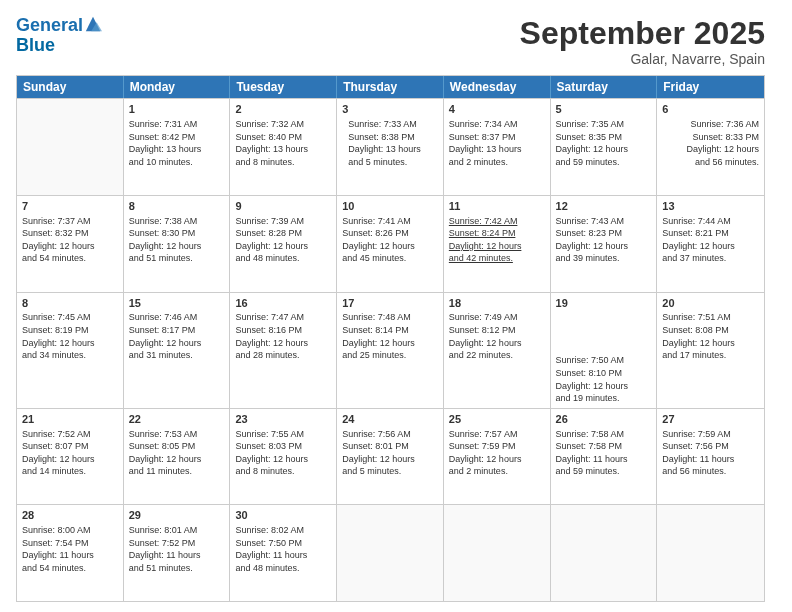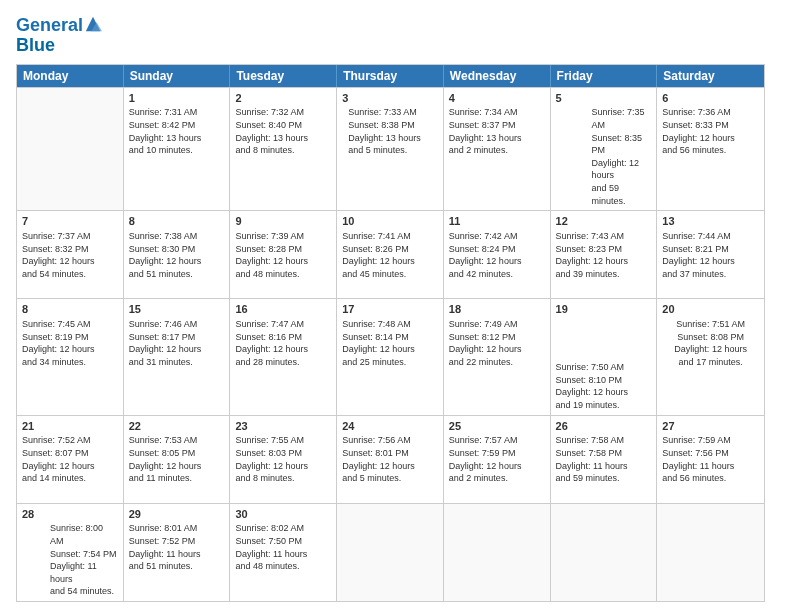--- a/index.html
+++ b/index.html
@@ -118,31 +118,35 @@
         <div style="display:flex;align-items:center;">
           <span class="logo-text"><span>General</span></span>
           <svg class="logo-icon" viewBox="0 0 20 20">
             <polygon points="2,18 10,2 18,18" fill="#2e75b6"></polygon>
             <polygon points="8,18 14,8 20,18" fill="#5599cc" opacity="0.7"></polygon>
           </svg>
         </div>
         <div class="logo-text"><span style="color:#0369a1;">Blue</span></div>
       </div>
     </div>
+    <div class="title-area">
+      <div class="month-title">September 2025</div>
+      <div class="subtitle">Galar, Navarre, Spain</div>
+    </div>
   </div>
 
   <div class="calendar">
     <div class="cal-header">
+      <div class="cal-header-cell">Sunday</div>
       <div class="cal-header-cell">Monday</div>
-      <div class="cal-header-cell">Sunday</div>
       <div class="cal-header-cell">Tuesday</div>
       <div class="cal-header-cell">Thursday</div>
       <div class="cal-header-cell">Wednesday</div>
+      <div class="cal-header-cell">Saturday</div>
       <div class="cal-header-cell">Friday</div>
-      <div class="cal-header-cell">Saturday</div>
     </div>
     <div class="cal-body" id="cal-body">
     <div class="cal-row">
           <div class="cal-cell empty"></div>
           <div class="cal-cell">
             <div class="day-number">1</div>
             <div class="cell-info" style="white-space: pre-line;">Sunrise: 7:31 AM
 Sunset: 8:42 PM
 Daylight: 13 hours
 and 10 minutes.</div>
@@ -163,28 +167,28 @@
           </div>
           <div class="cal-cell">
             <div class="day-number">4</div>
             <div class="cell-info" style="white-space: pre-line;">Sunrise: 7:34 AM
 Sunset: 8:37 PM
 Daylight: 13 hours
 and 2 minutes.</div>
           </div>
           <div class="cal-cell">
             <div class="day-number">5</div>
-            <div class="cell-info" style="white-space: pre-line; margin-left: 36px;">Sunrise: 7:35 AM
+            <div class="cell-info" style="white-space: pre-line;">Sunrise: 7:35 AM
 Sunset: 8:35 PM
 Daylight: 12 hours
 and 59 minutes.</div>
           </div>
           <div class="cal-cell">
             <div class="day-number">6</div>
-            <div class="cell-info" style="white-space: pre-line;">Sunrise: 7:36 AM
+            <div class="cell-info" style="white-space: pre-line; text-align: right;">Sunrise: 7:36 AM
 Sunset: 8:33 PM
 Daylight: 12 hours
 and 56 minutes.</div>
           </div>
         </div>
         <div class="cal-row">
           <div class="cal-cell">
             <div class="day-number">7</div>
             <div class="cell-info" style="white-space: pre-line;">Sunrise: 7:37 AM
 Sunset: 8:32 PM
@@ -207,21 +211,21 @@
           </div>
           <div class="cal-cell">
             <div class="day-number">10</div>
             <div class="cell-info" style="white-space: pre-line;">Sunrise: 7:41 AM
 Sunset: 8:26 PM
 Daylight: 12 hours
 and 45 minutes.</div>
           </div>
           <div class="cal-cell">
             <div class="day-number">11</div>
-            <div class="cell-info" style="white-space: pre-line;">Sunrise: 7:42 AM
+            <div class="cell-info" style="white-space: pre-line; text-decoration: underline;">Sunrise: 7:42 AM
 Sunset: 8:24 PM
 Daylight: 12 hours
 and 42 minutes.</div>
           </div>
           <div class="cal-cell">
             <div class="day-number">12</div>
             <div class="cell-info" style="white-space: pre-line;">Sunrise: 7:43 AM
 Sunset: 8:23 PM
 Daylight: 12 hours
 and 39 minutes.</div>
@@ -272,21 +276,21 @@
           </div>
           <div class="cal-cell">
             <div class="day-number">19</div>
             <div class="cell-info" style="white-space: pre-line; margin-top: 44px;">Sunrise: 7:50 AM
 Sunset: 8:10 PM
 Daylight: 12 hours
 and 19 minutes.</div>
           </div>
           <div class="cal-cell">
             <div class="day-number">20</div>
-            <div class="cell-info" style="white-space: pre-line; text-align: center;">Sunrise: 7:51 AM
+            <div class="cell-info" style="white-space: pre-line;">Sunrise: 7:51 AM
 Sunset: 8:08 PM
 Daylight: 12 hours
 and 17 minutes.</div>
           </div>
         </div>
         <div class="cal-row">
           <div class="cal-cell">
             <div class="day-number">21</div>
             <div class="cell-info" style="white-space: pre-line;">Sunrise: 7:52 AM
 Sunset: 8:07 PM
@@ -332,21 +336,21 @@
             <div class="day-number">27</div>
             <div class="cell-info" style="white-space: pre-line;">Sunrise: 7:59 AM
 Sunset: 7:56 PM
 Daylight: 11 hours
 and 56 minutes.</div>
           </div>
         </div>
         <div class="cal-row">
           <div class="cal-cell">
             <div class="day-number">28</div>
-            <div class="cell-info" style="white-space: pre-line; margin-left: 28px;">Sunrise: 8:00 AM
+            <div class="cell-info" style="white-space: pre-line;">Sunrise: 8:00 AM
 Sunset: 7:54 PM
 Daylight: 11 hours
 and 54 minutes.</div>
           </div>
           <div class="cal-cell">
             <div class="day-number">29</div>
             <div class="cell-info" style="white-space: pre-line;">Sunrise: 8:01 AM
 Sunset: 7:52 PM
 Daylight: 11 hours
 and 51 minutes.</div>

